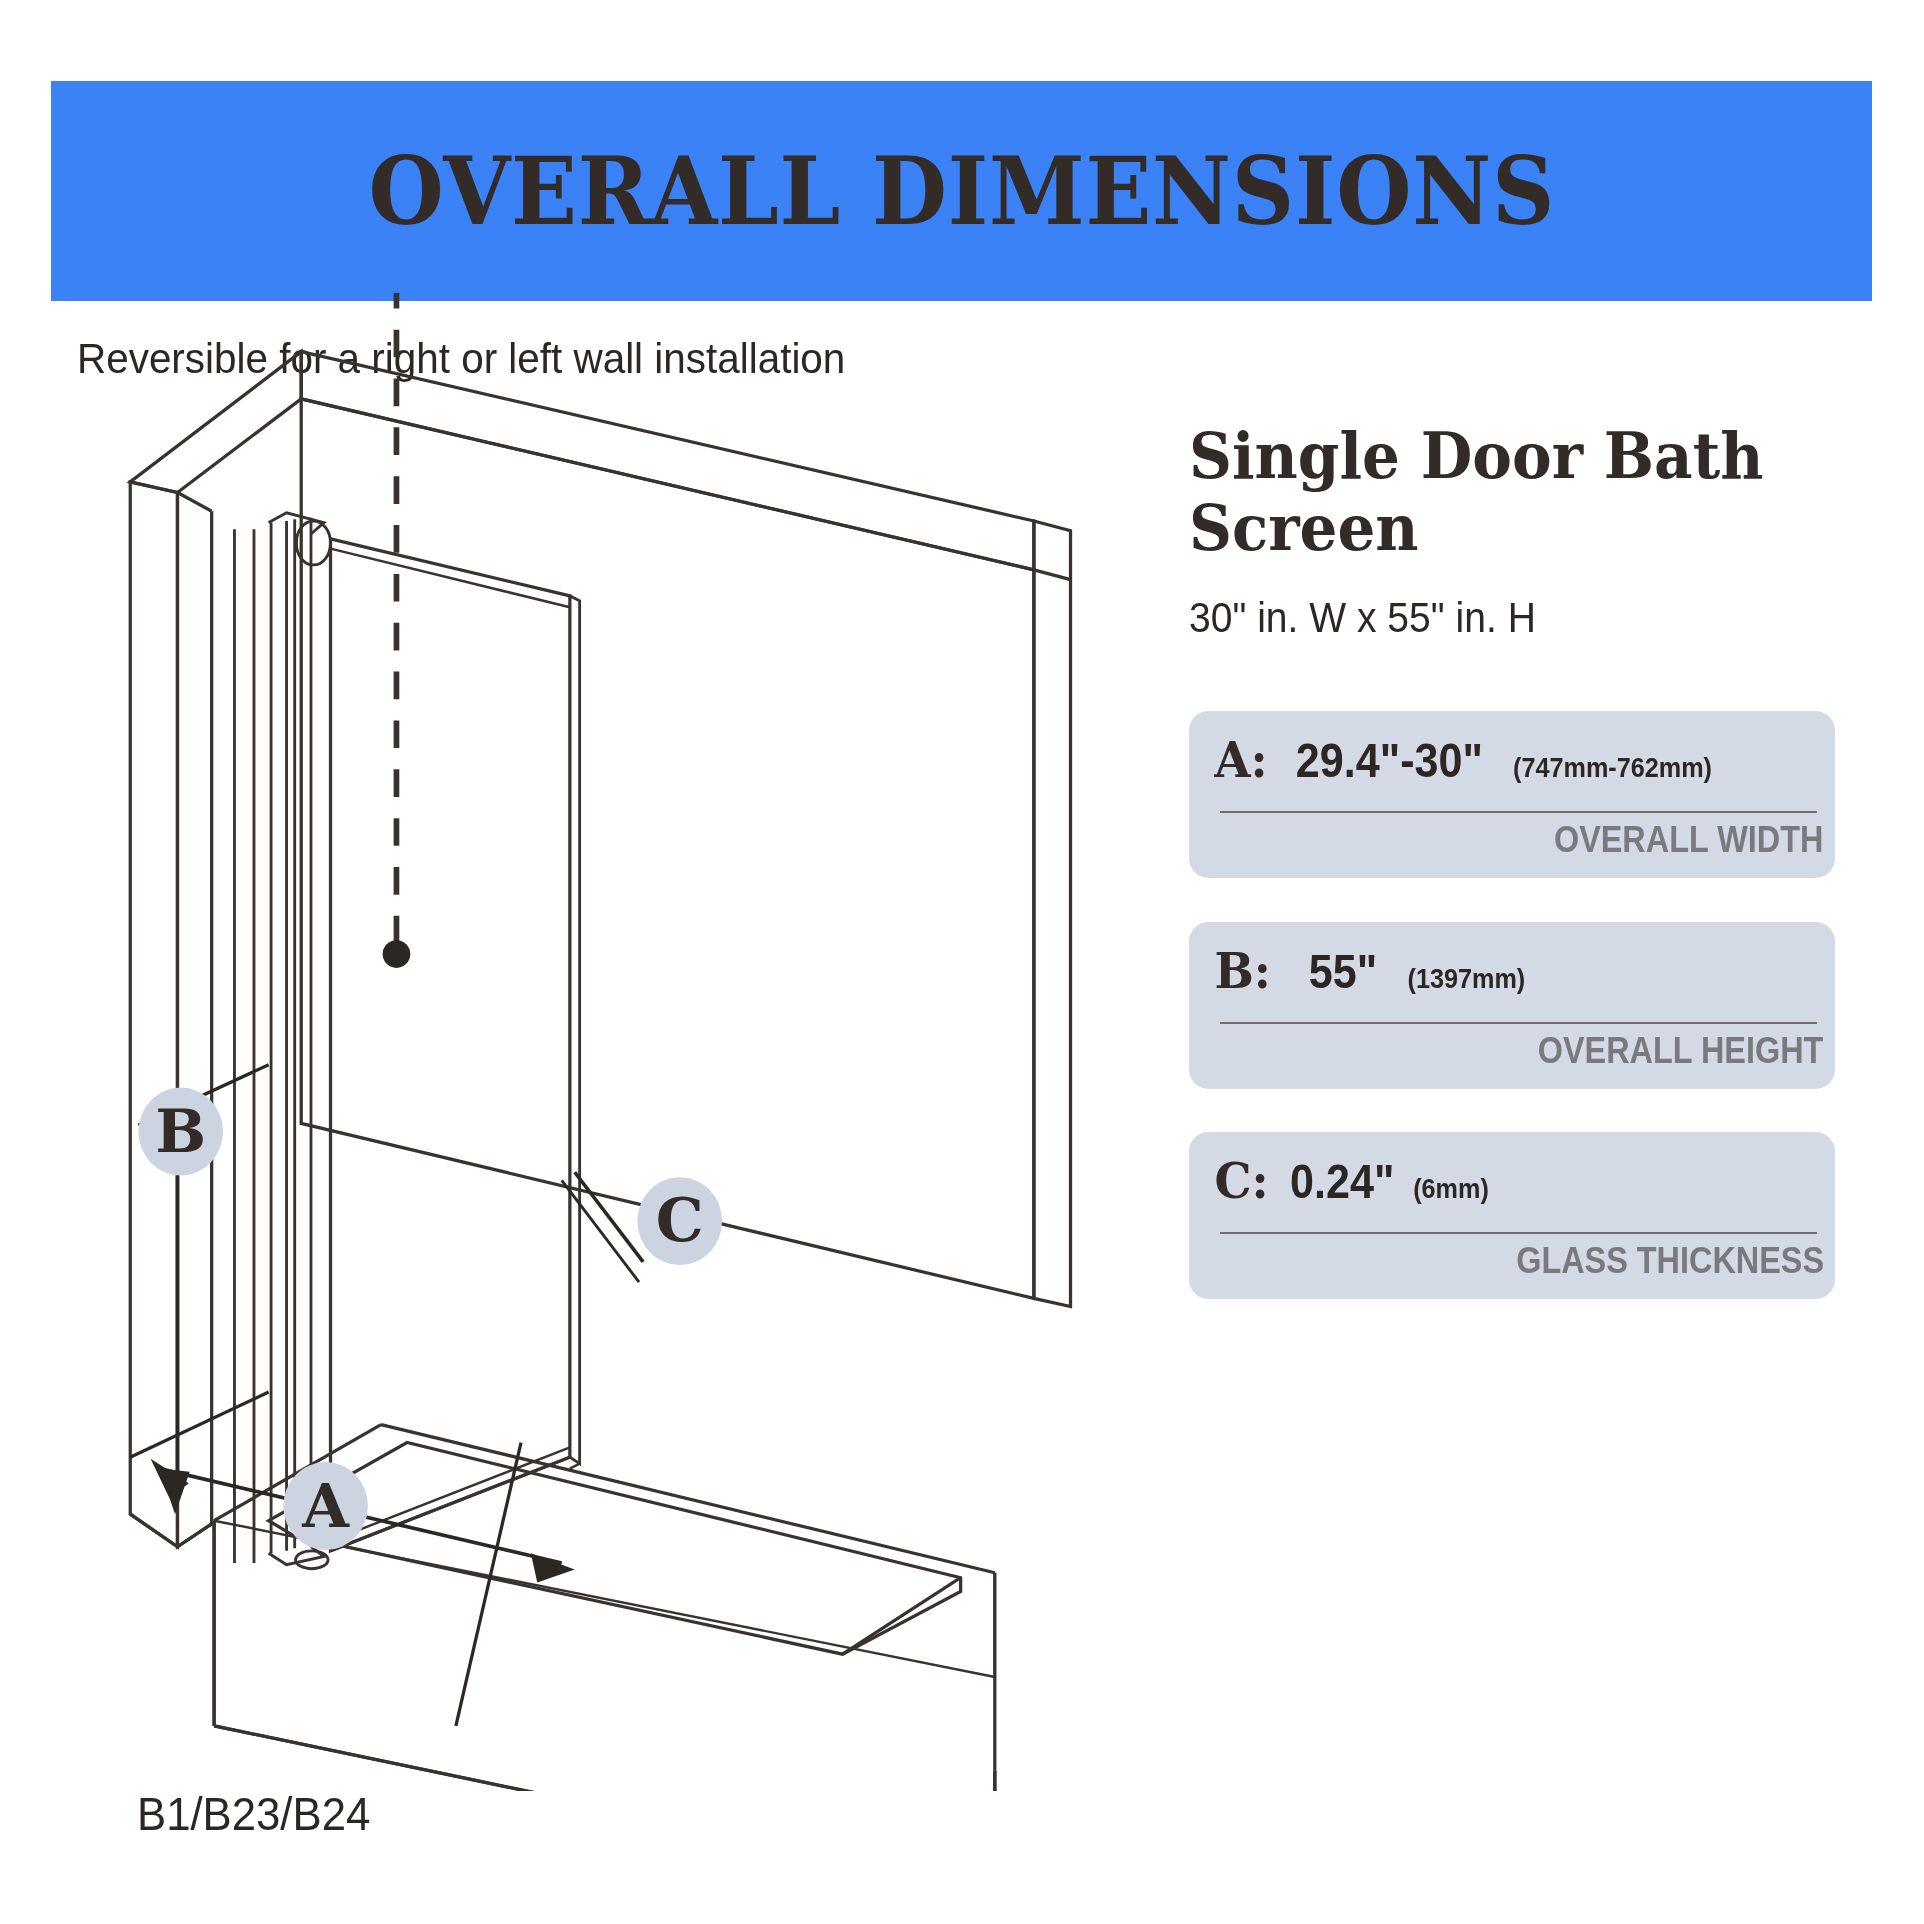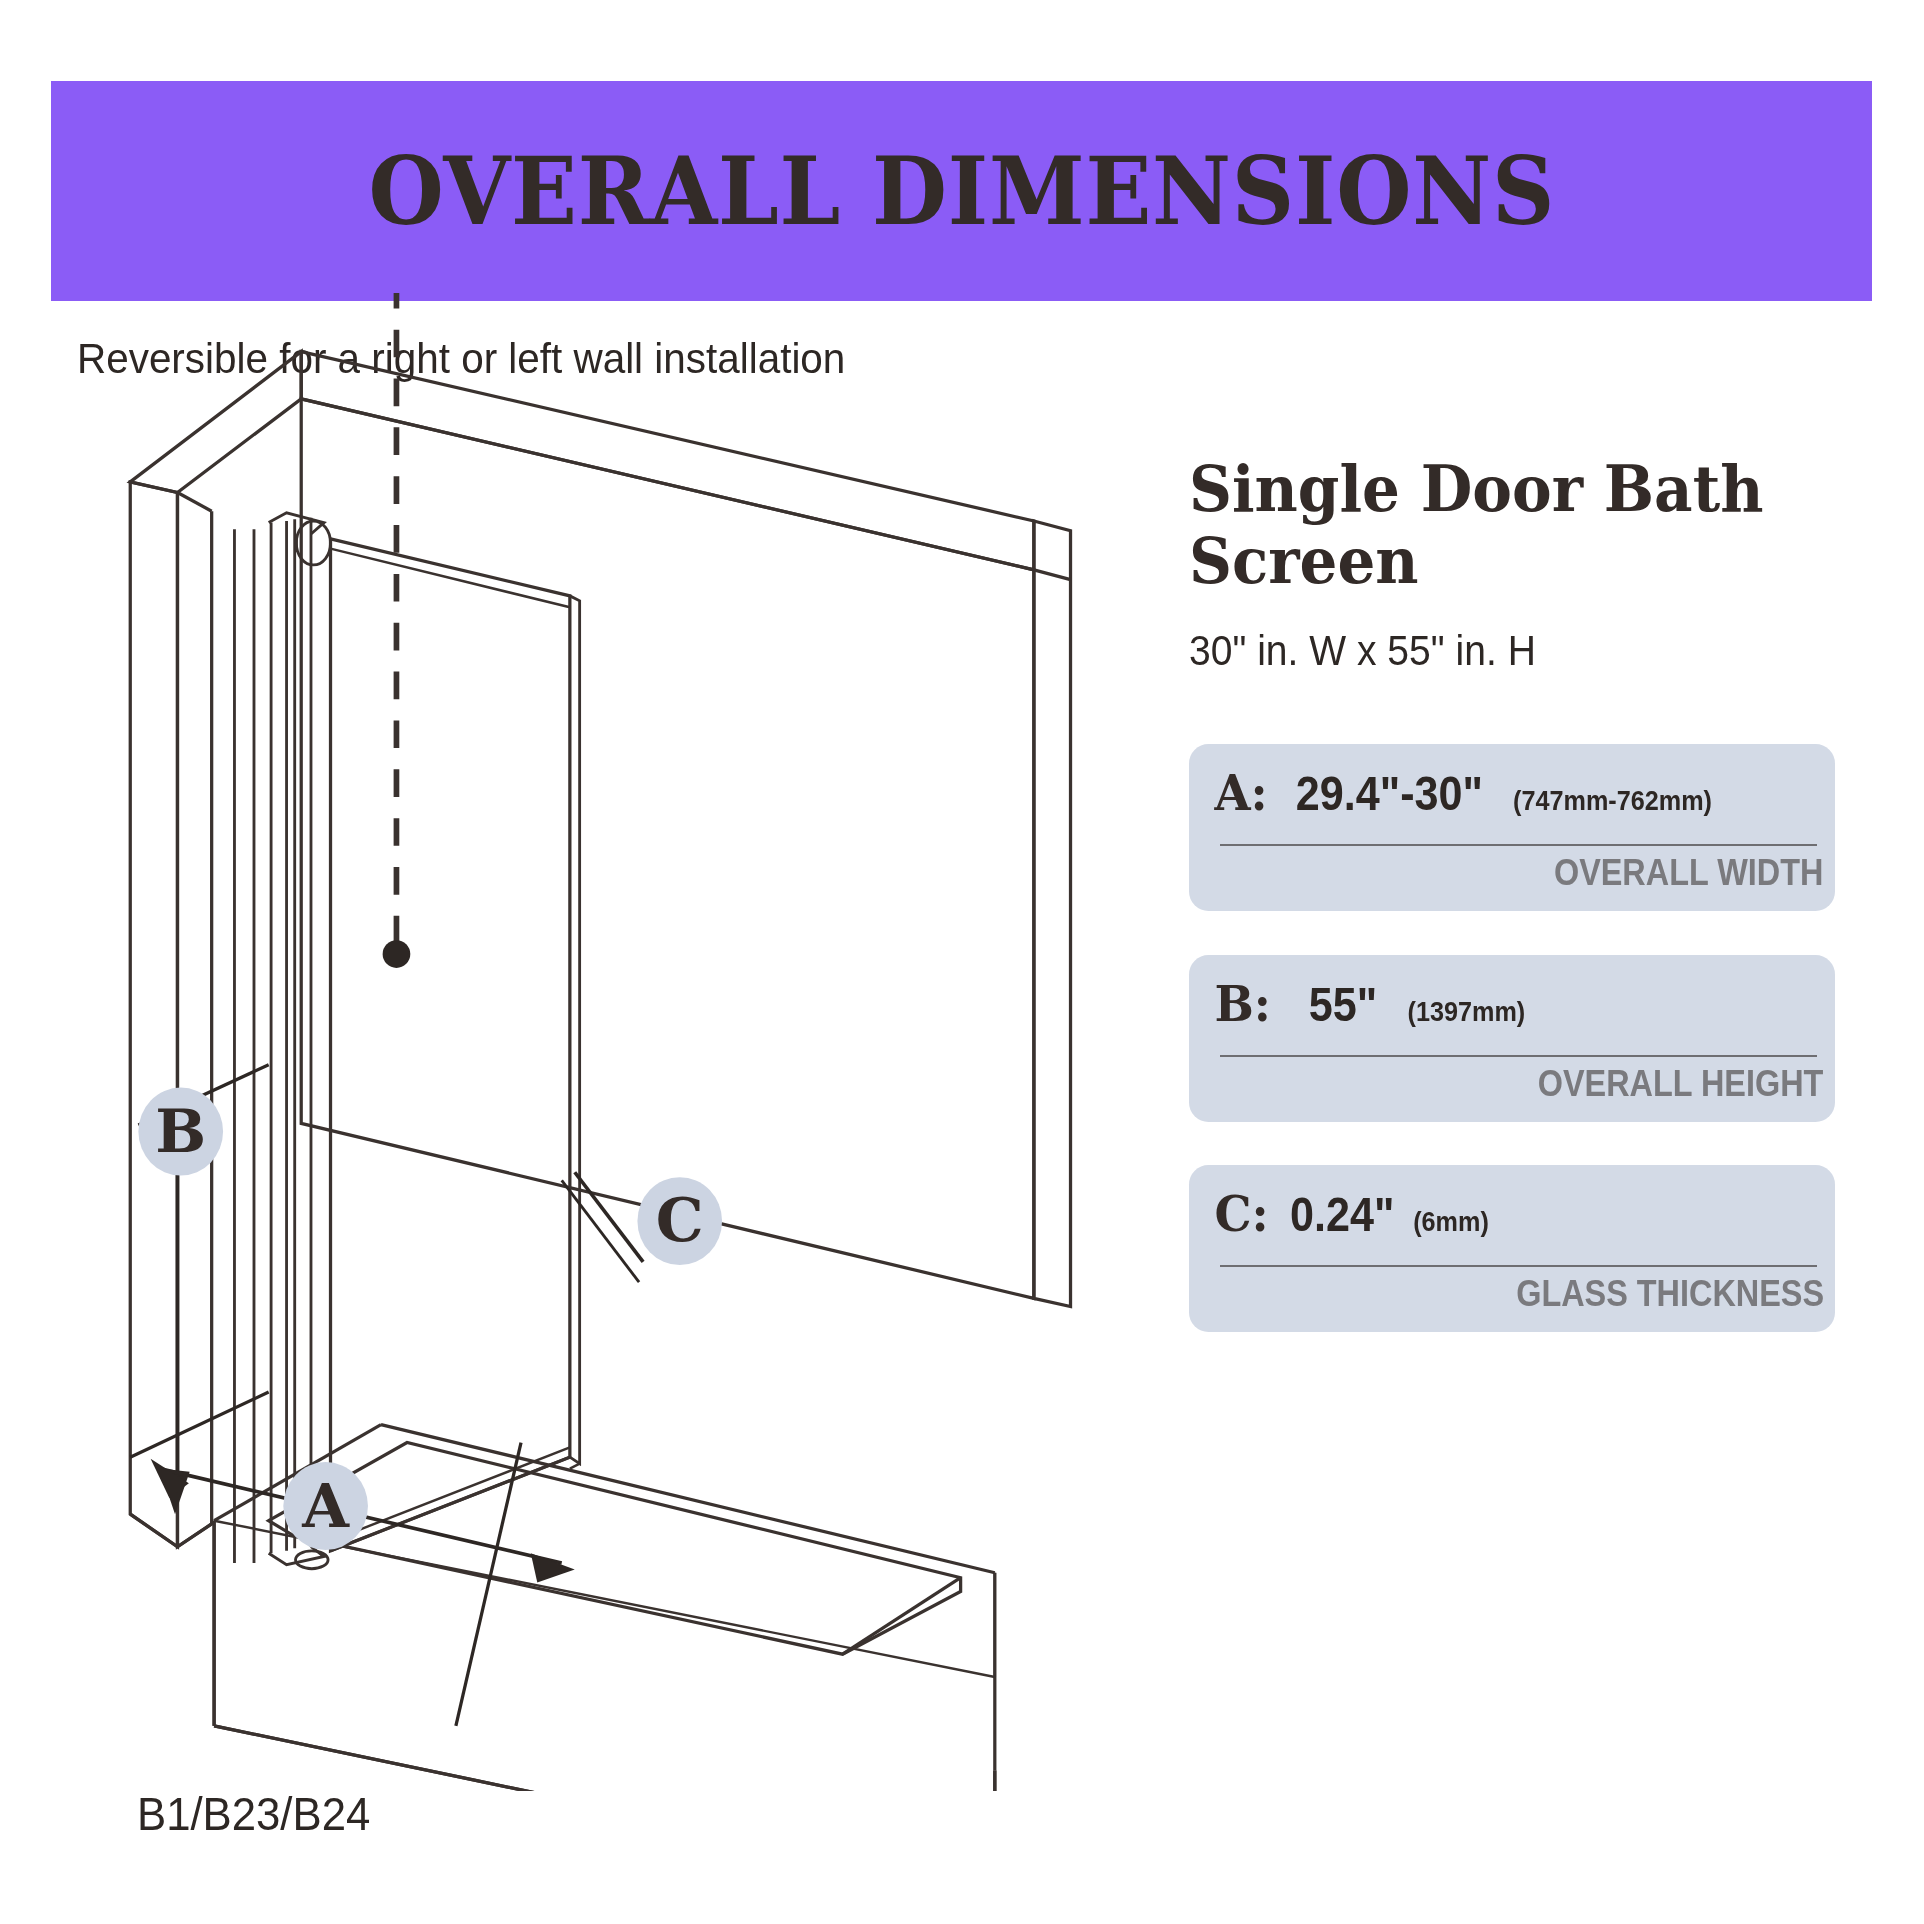--- a/index.html
+++ b/index.html
@@ -15,21 +15,21 @@
     overflow: hidden;
   }
 
   
   #header-banner {
     position: absolute;
     left: 51px;
     top: 81px;
     width: 1821px;
     height: 220px;
-    background: #8b5cf6;
+    background: #3b82f6;
     display: flex;
     align-items: center;
     justify-content: center;
   }
   #header-title {
     font-family: "DejaVu Serif", "Liberation Serif", serif;
     font-weight: bold;
     font-size: 94px;
     letter-spacing: 0.8px;
     color: #332b28;
@@ -69,21 +69,21 @@
     top: 293px;
     width: 1156px;
     height: 1498px;
   }
   #drawing-wrap svg { display: block; }
 
   
   #spec-column {
     position: absolute;
     left: 1189px;
-    top: 453px;
+    top: 420px;
     width: 651px;
   }
   #product-title {
     font-family: "DejaVu Serif", "Liberation Serif", serif;
     font-weight: bold;
     font-size: 64px;
     line-height: 1.12;
     color: #332b28;
     margin: 0;
     transform: scaleX(0.93);

